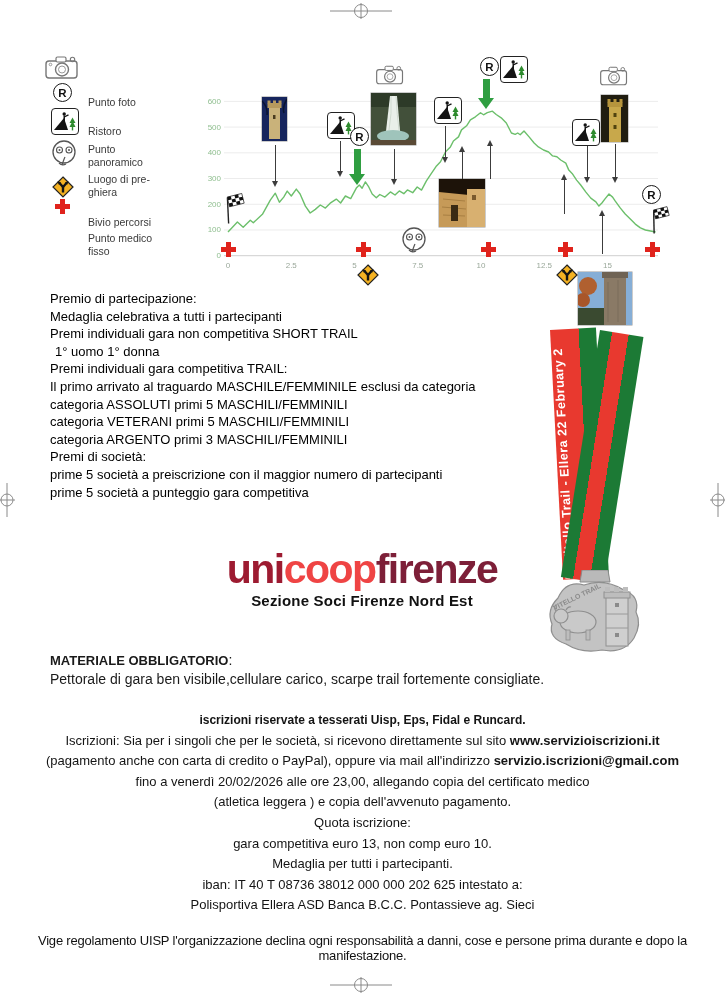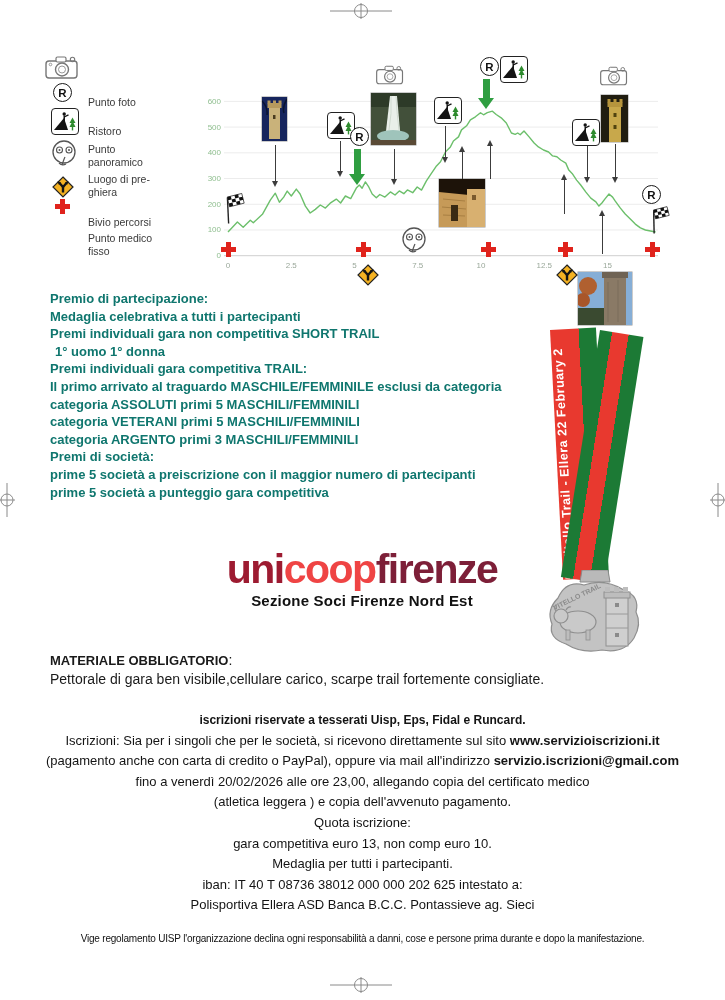--- a/index.html
+++ b/index.html
@@ -27,21 +27,21 @@
      border:3.2px solid transparent;border-top:6px solid #3c3c3c;}
   .arr.up::before{content:"";position:absolute;top:-5px;left:-2.6px;
      border:3.2px solid transparent;border-bottom:6px solid #3c3c3c;}
   .garrow{position:absolute;width:16px;}
   .garrow .shaft{position:absolute;left:4.5px;top:0;width:7px;background:#2f9e41;}
   .garrow .head{position:absolute;bottom:0;left:0;width:0;height:0;
      border-left:8px solid transparent;border-right:8px solid transparent;border-top:11px solid #2f9e41;}
   .photo{position:absolute;overflow:hidden;box-shadow:0 0 0 .5px #999;}
 
   
-  #prizes{position:absolute;left:50px;top:290px;width:470px;font-size:13px;line-height:17.6px;color:#0f766e;font-weight:bold;}
+  #prizes{position:absolute;left:50px;top:290px;width:470px;font-size:13px;line-height:17.6px;color:#000000;}
   #prizes .indent{padding-left:5px;}
 
   
   #sponsor{position:absolute;left:222px;top:548px;width:280px;text-align:center;}
   #logo{font-weight:bold;font-size:41px;letter-spacing:-1.5px;line-height:42px;}
   #logo .uni{color:#9d1b31;}
   #logo .coop{color:#ef4444;}
   #logo .firenze{color:#7d1f38;}
   #sponsor .sub{font-weight:bold;font-size:15px;color:#111;margin-top:2px;letter-spacing:.2px;}
 
@@ -55,21 +55,21 @@
   #ribbon-text{display:block;height:250px;writing-mode:vertical-rl;transform:rotate(180deg);
       color:#fff;font-weight:bold;font-size:12.5px;letter-spacing:.5px;padding-left:5px;white-space:nowrap;}
 
   
   #materiale{position:absolute;left:50px;top:651px;font-size:14px;line-height:18px;color:#1a1a1a;}
   #materiale b{font-size:13px;}
   #registration{position:absolute;left:40px;top:710px;width:645px;text-align:center;
       font-size:13px;line-height:20.6px;color:#141414;}
   #registration .b1{font-size:12px;font-weight:bold;}
   #footer-line{position:absolute;left:0;top:933px;width:725px;text-align:center;
-      font-size:10px;letter-spacing:-.2px;color:#111;}
+      font-size:13px;letter-spacing:-.2px;color:#111;}
 
   .crop{position:absolute;}
 </style>
 </head>
 <body>
 
 <div id="page">
 
   <svg class="crop" style="left:330px;top:2px" width="62" height="18" viewBox="0 0 62 18">
     <line x1="0" y1="9" x2="62" y2="9" stroke="#8a8a8a" stroke-width="1"></line>

